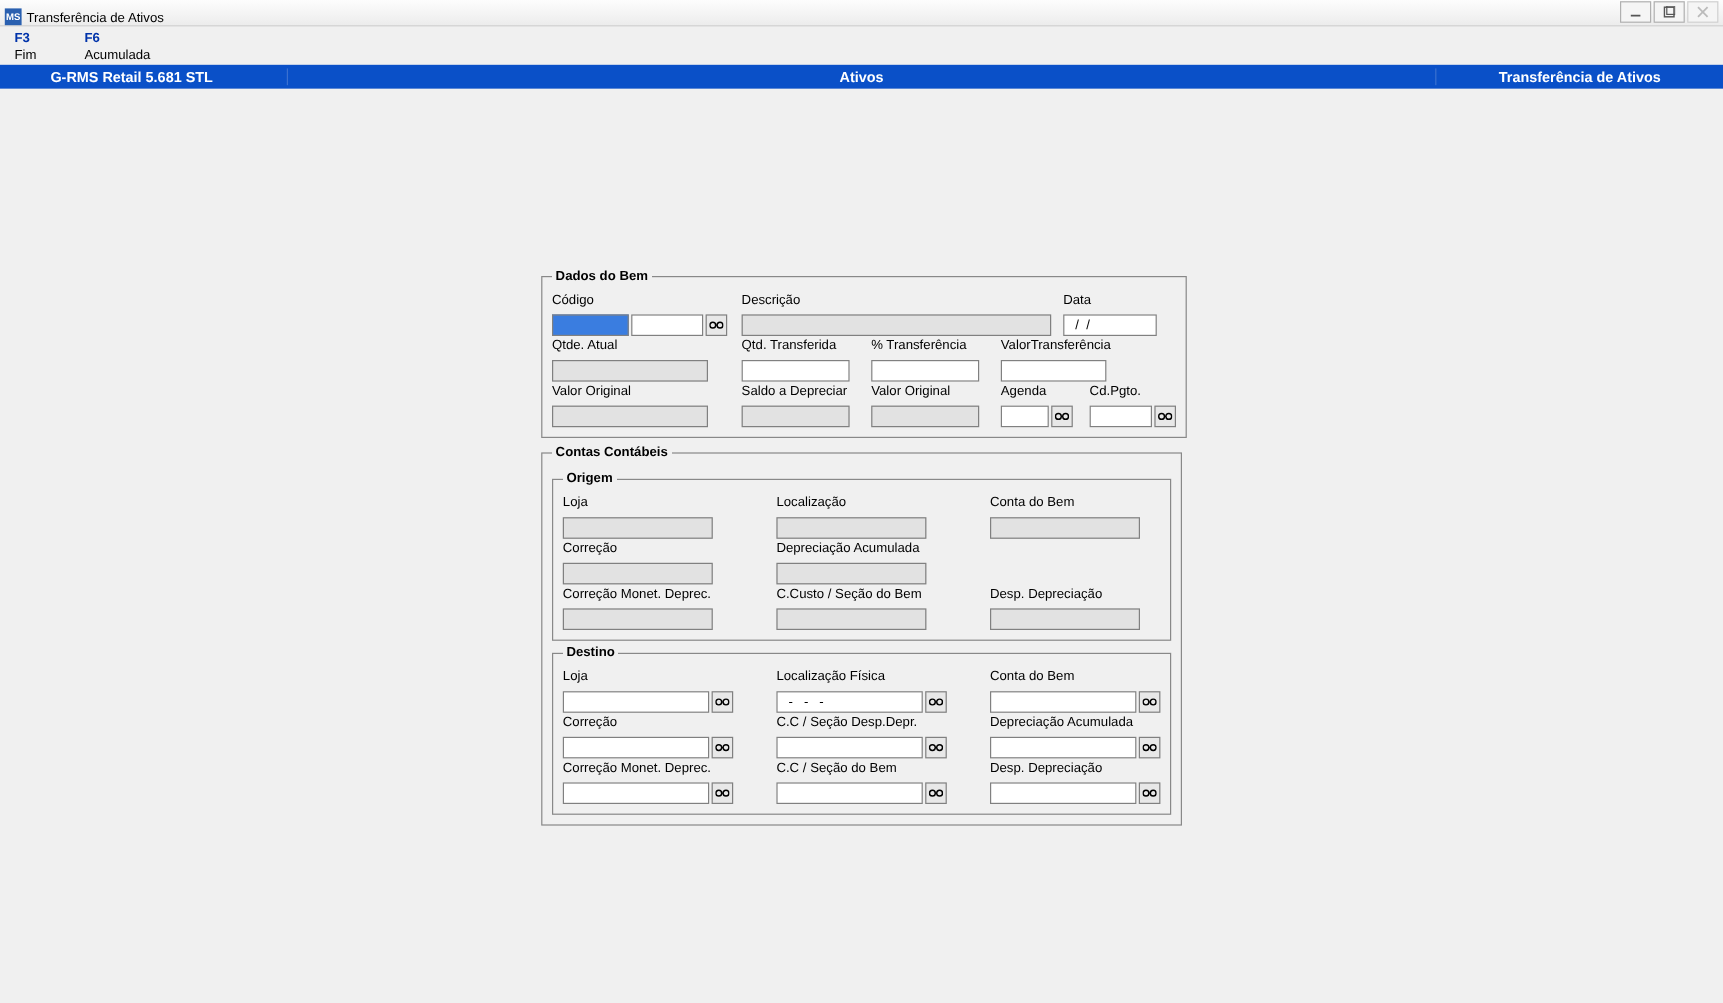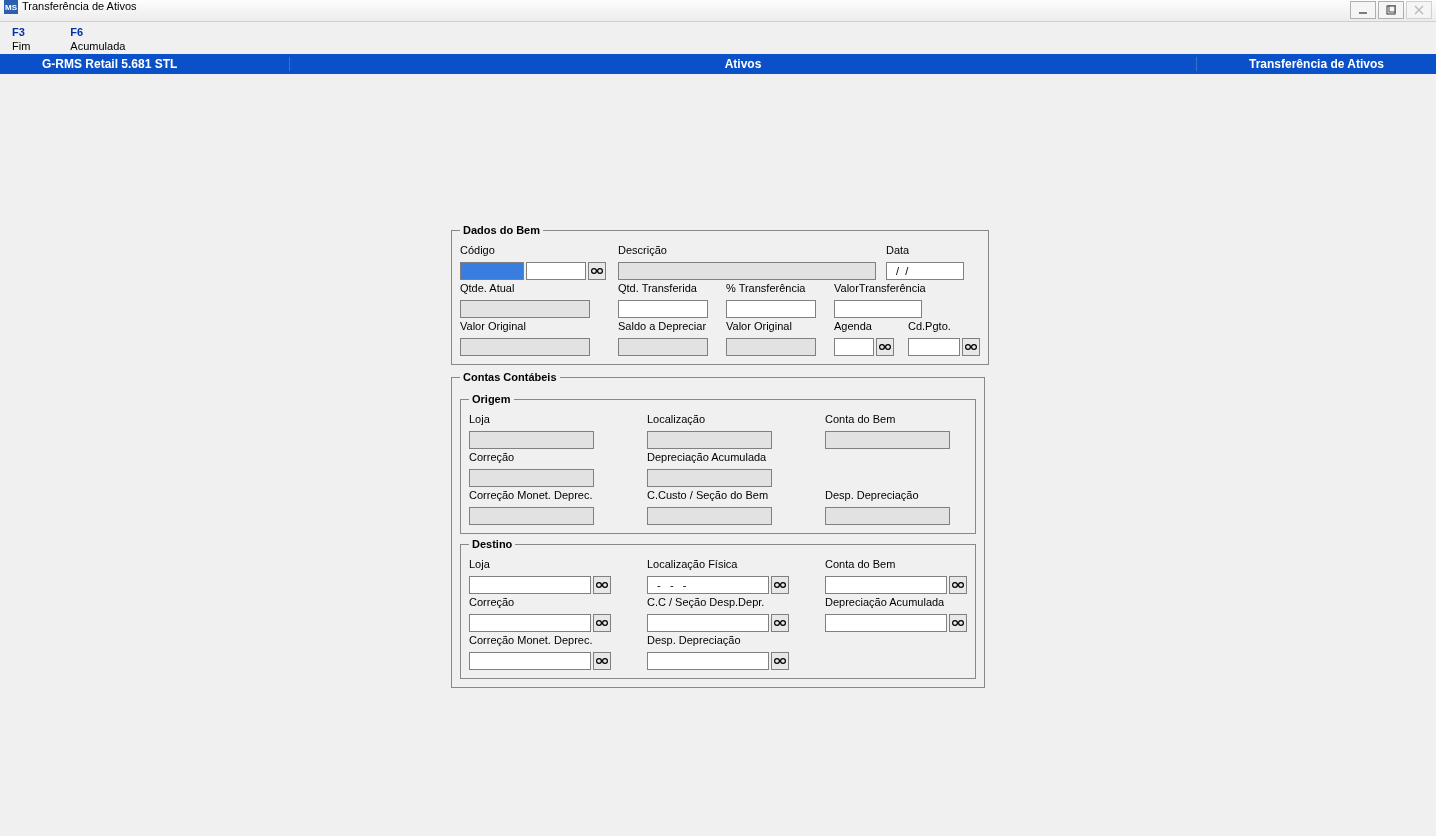--- a/index.html
+++ b/index.html
@@ -11,21 +11,21 @@
     color: #000;
     width: 1436px;
     height: 836px;
     overflow: hidden;
   }
   .titlebar {
     height: 22px;
     background: linear-gradient(#fdfdfd,#ececec);
     border-bottom: 1px solid #d0d0d0;
     display: flex;
-    align-items: flex-start;
+    align-items: flex-end;
     padding: 0 4px;
     position: relative;
   }
   .titlebar .app-icon {
     width: 14px; height: 14px;
     background: #2a60b0;
     font-size: 8px;
     color:#fff;
     display:flex; align-items:center; justify-content:center;
     margin-right:4px;
@@ -64,21 +64,21 @@
     background:#0a50c8;
     color:#fff;
     font-weight:bold;
     font-size:12px;
     display:flex;
     align-items:center;
     position:relative;
   }
   .bluebar .seg-left {
     padding-left:42px;
-    width:290px;
+    width:240px;
     border-right:1px solid #3a70d0;
   }
   .bluebar .seg-center {
     flex:1;
     text-align:center;
   }
   .bluebar .seg-right {
     width:240px;
     text-align:center;
     border-left:1px solid #3a70d0;
@@ -448,20 +448,33 @@
               <input class="txt" style="width: 122px;" value="">
               <button class="btn-bino">
                   <svg viewBox="0 0 12 10">
                     <circle cx="3" cy="5" r="2.4" fill="none" stroke="#000" stroke-width="1.2"></circle>
                     <circle cx="9" cy="5" r="2.4" fill="none" stroke="#000" stroke-width="1.2"></circle>
                     <line x1="5.4" y1="5" x2="6.6" y2="5" stroke="#000" stroke-width="1"></line>
                   </svg>
                 </button>
             </div>
           </div>
+          <div class="cell" style="width:170px">
+            <span class="lbl">C.C / Seção do Bem</span>
+            <div class="fld">
+              <input class="txt" style="width: 122px;" value="">
+              <button class="btn-bino">
+                  <svg viewBox="0 0 12 10">
+                    <circle cx="3" cy="5" r="2.4" fill="none" stroke="#000" stroke-width="1.2"></circle>
+                    <circle cx="9" cy="5" r="2.4" fill="none" stroke="#000" stroke-width="1.2"></circle>
+                    <line x1="5.4" y1="5" x2="6.6" y2="5" stroke="#000" stroke-width="1"></line>
+                  </svg>
+                </button>
+            </div>
+          </div>
           <div class="cell" style="flex:1">
             <span class="lbl">Desp. Depreciação</span>
             <div class="fld">
               <input class="txt" style="width: 122px;" value="">
               <button class="btn-bino">
                   <svg viewBox="0 0 12 10">
                     <circle cx="3" cy="5" r="2.4" fill="none" stroke="#000" stroke-width="1.2"></circle>
                     <circle cx="9" cy="5" r="2.4" fill="none" stroke="#000" stroke-width="1.2"></circle>
                     <line x1="5.4" y1="5" x2="6.6" y2="5" stroke="#000" stroke-width="1"></line>
                   </svg>

